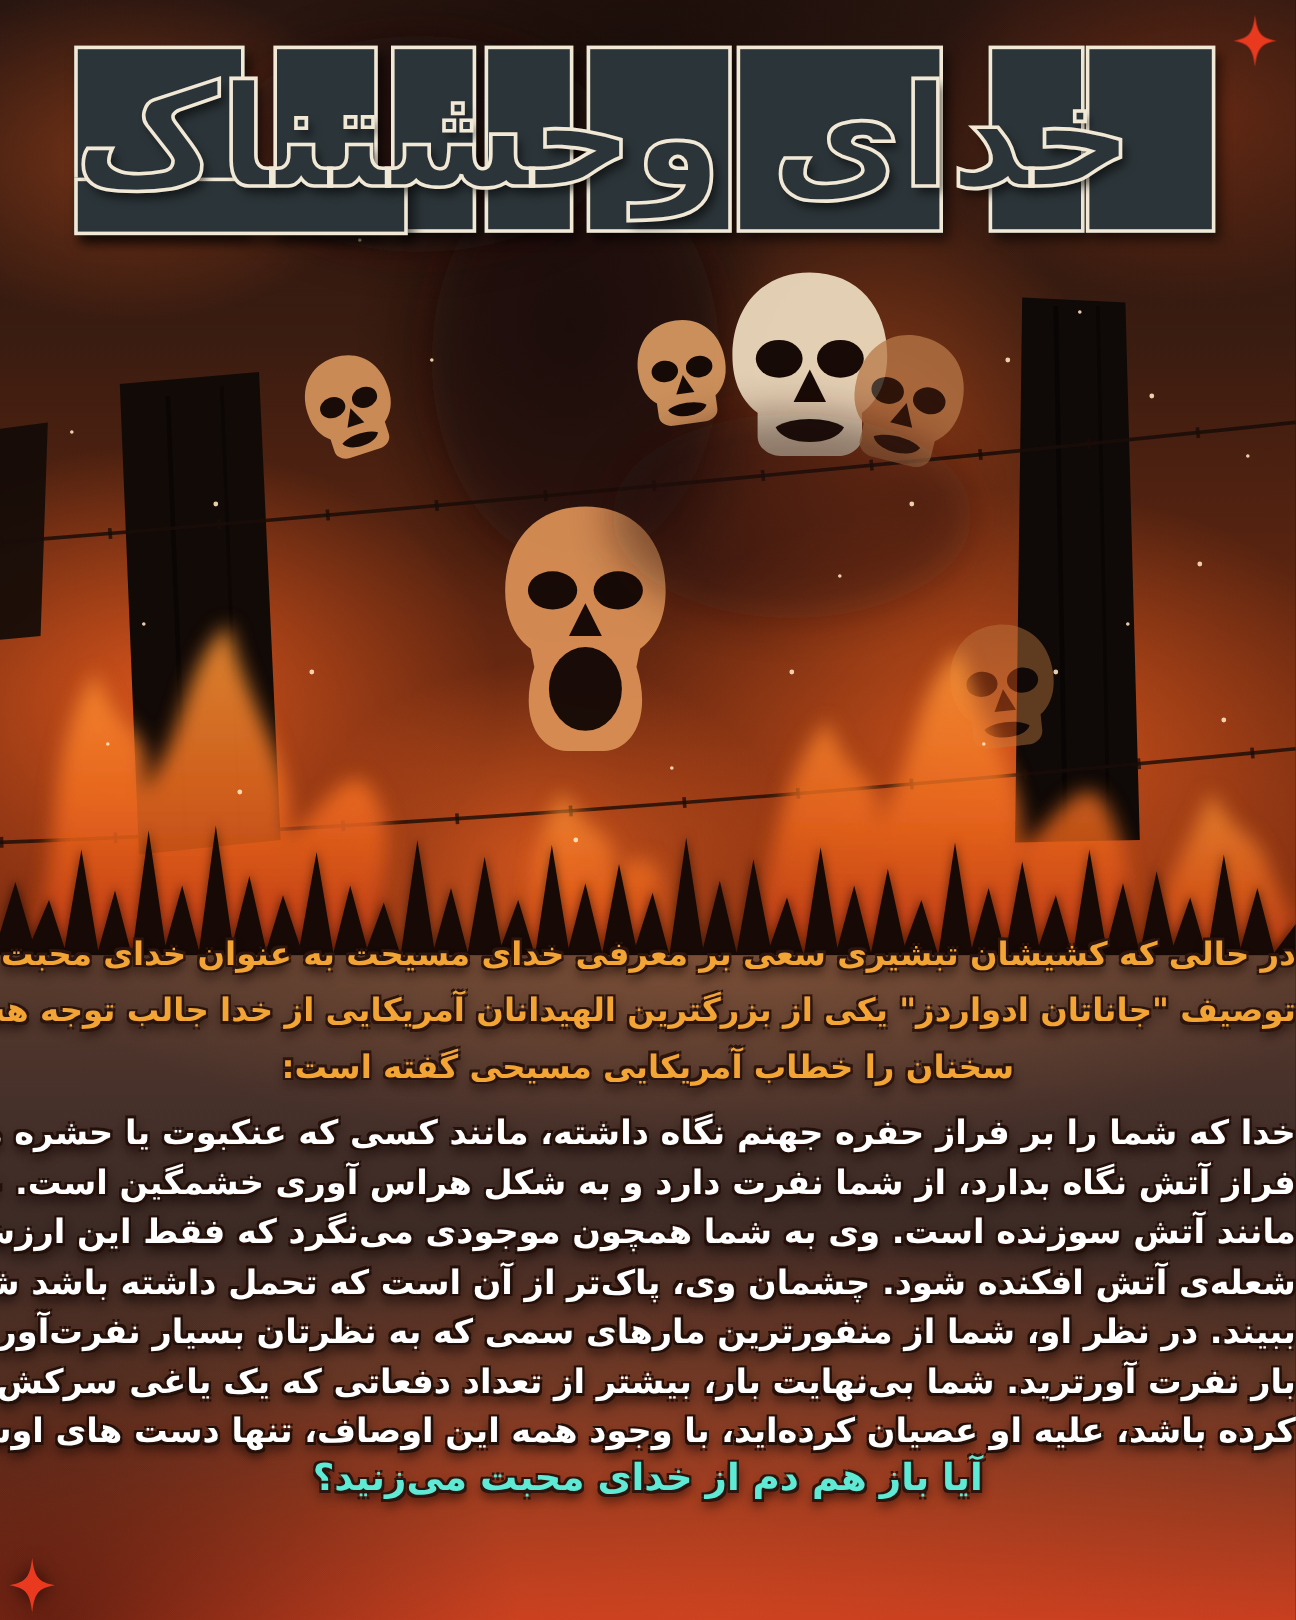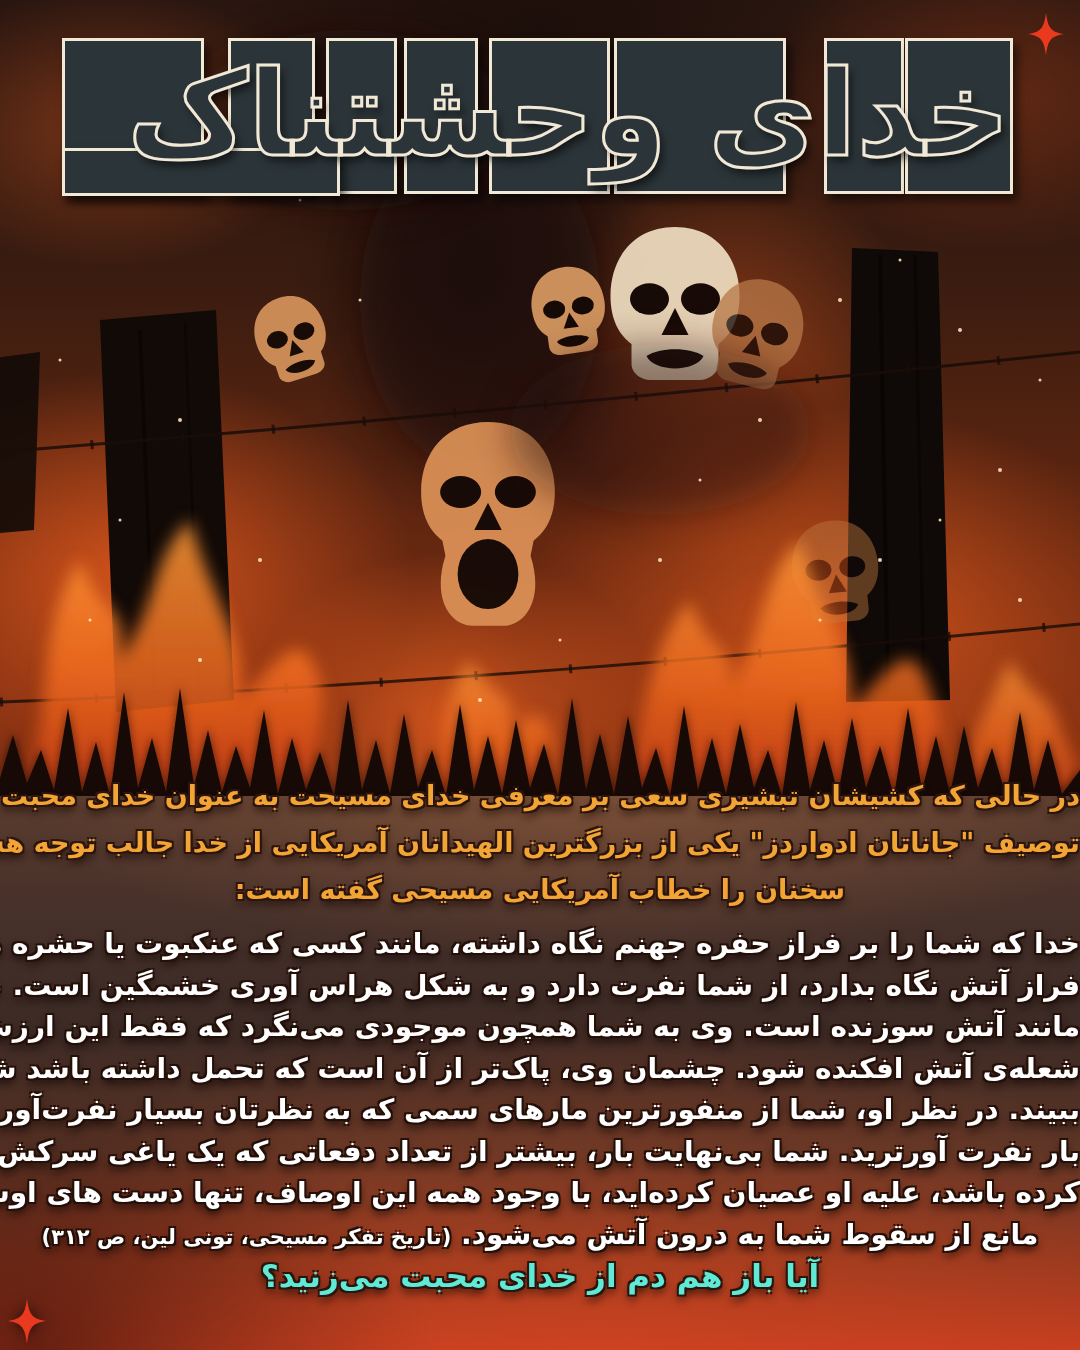--- a/index.html
+++ b/index.html
@@ -35,21 +35,21 @@
   }
   
   .title-wrap{position:absolute;left:62px;top:38px;width:948px;height:196px;}
   .tblock{
     position:absolute;top:0;height:150px;background:#2b3438;
     border:3px solid #f1e8d6;box-shadow:5px 7px 9px rgba(0,0,0,.55);
   }
   .tfoot{position:absolute;background:#2b3438;border:3px solid #f1e8d6;box-shadow:5px 7px 9px rgba(0,0,0,.55);}
   .title-text{
     position:absolute;left:0;top:-14px;width:100%;height:180px;line-height:180px;
-    text-align:right;font-size:118px;font-weight:bold;color:#2b3438;
+    text-align:left;font-size:118px;font-weight:bold;color:#2b3438;
     -webkit-text-stroke:3px #f1e8d6;letter-spacing:2px;
     text-shadow:4px 6px 8px rgba(0,0,0,.55);white-space:nowrap;
   }
   
   .sparkle{position:absolute;}
   .sparkle.bl{filter:drop-shadow(0 0 7px rgba(20,5,3,.8));}
   
   .text-area{position:absolute;left:0;top:772px;width:1080px;text-align:center;direction:rtl;}
   .line{white-space:nowrap;}
   .intro .line{
@@ -222,21 +222,17 @@
       <div class="line">سخنان را خطاب آمریکایی مسیحی گفته است:</div>
     </div>
     <div class="quote">
       <div class="line">خدا که شما را بر فراز حفره جهنم نگاه داشته، مانند کسی که عنکبوت یا حشره های نفرت انگیز را بر</div>
       <div class="line">فراز آتش نگاه بدارد، از شما نفرت دارد و به شکل هراس آوری خشمگین است. غضب او علیه شما</div>
       <div class="line">مانند آتش سوزنده است. وی به شما همچون موجودی می‌نگرد که فقط این ارزش را دارد که به کام</div>
       <div class="line">شعله‌ی آتش افکنده شود. چشمان وی، پاک‌تر از آن است که تحمل داشته باشد شما را در مقابل خود</div>
       <div class="line">ببیند. در نظر او، شما از منفورترین مارهای سمی که به نظرتان بسیار نفرت‌آور به نظر می‌رسند، ده هزار</div>
       <div class="line">بار نفرت آورترید. شما بی‌نهایت بار، بیشتر از تعداد دفعاتی که یک یاغی سرکش علیه سَروَرش عصیان</div>
       <div class="line">کرده باشد، علیه او عصیان کرده‌اید، با وجود همه این اوصاف، تنها دست های اوست که هر لحظه</div>
-      <div class="line">
-        <span>مانع از سقوط شما به درون آتش می‌شود.</span>
-        <span class="cite">(تاریخ تفکر مسیحی، تونی لین، ص ۳۱۲)</span>
-      </div>
     </div>
     <div class="question">آیا باز هم دم از خدای محبت می‌زنید؟</div>
   </div>
 
 </div>
 
 </body></html>

